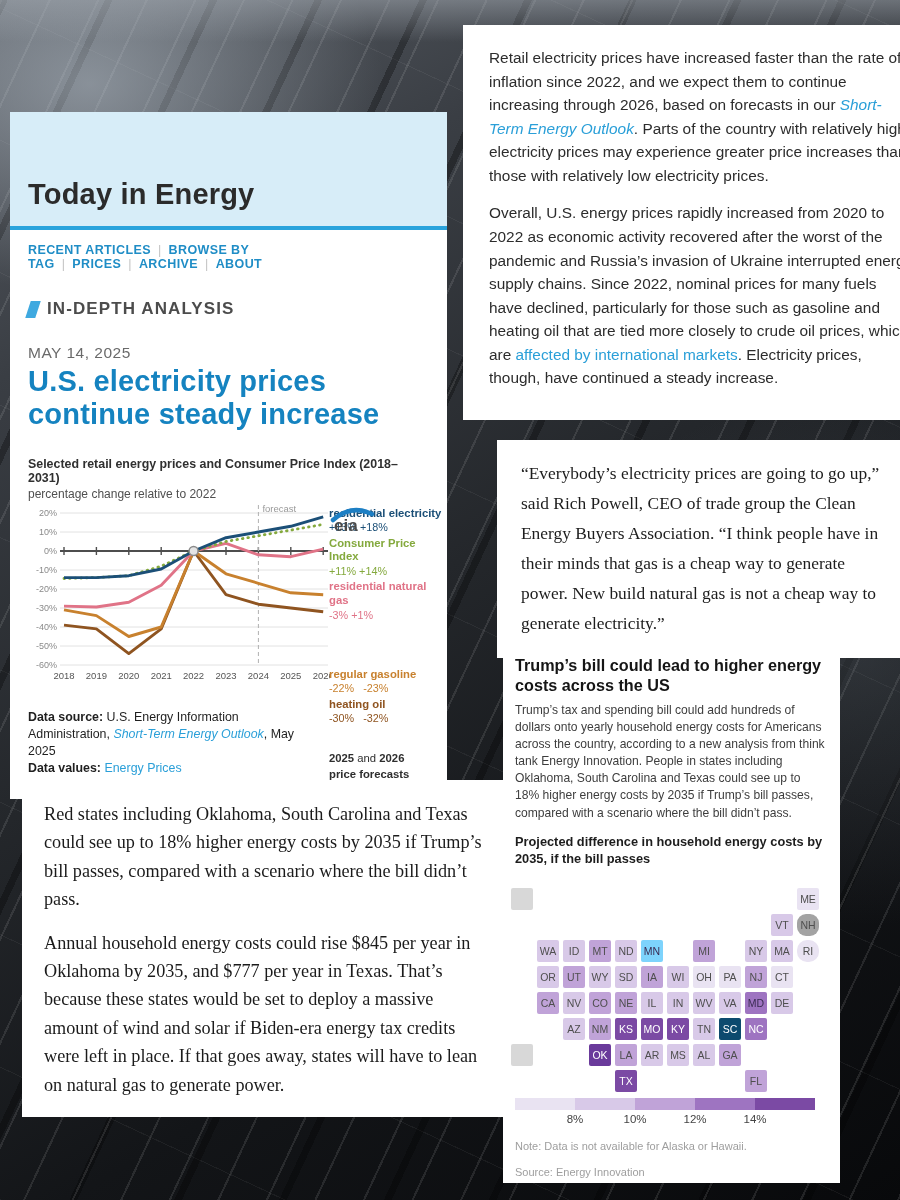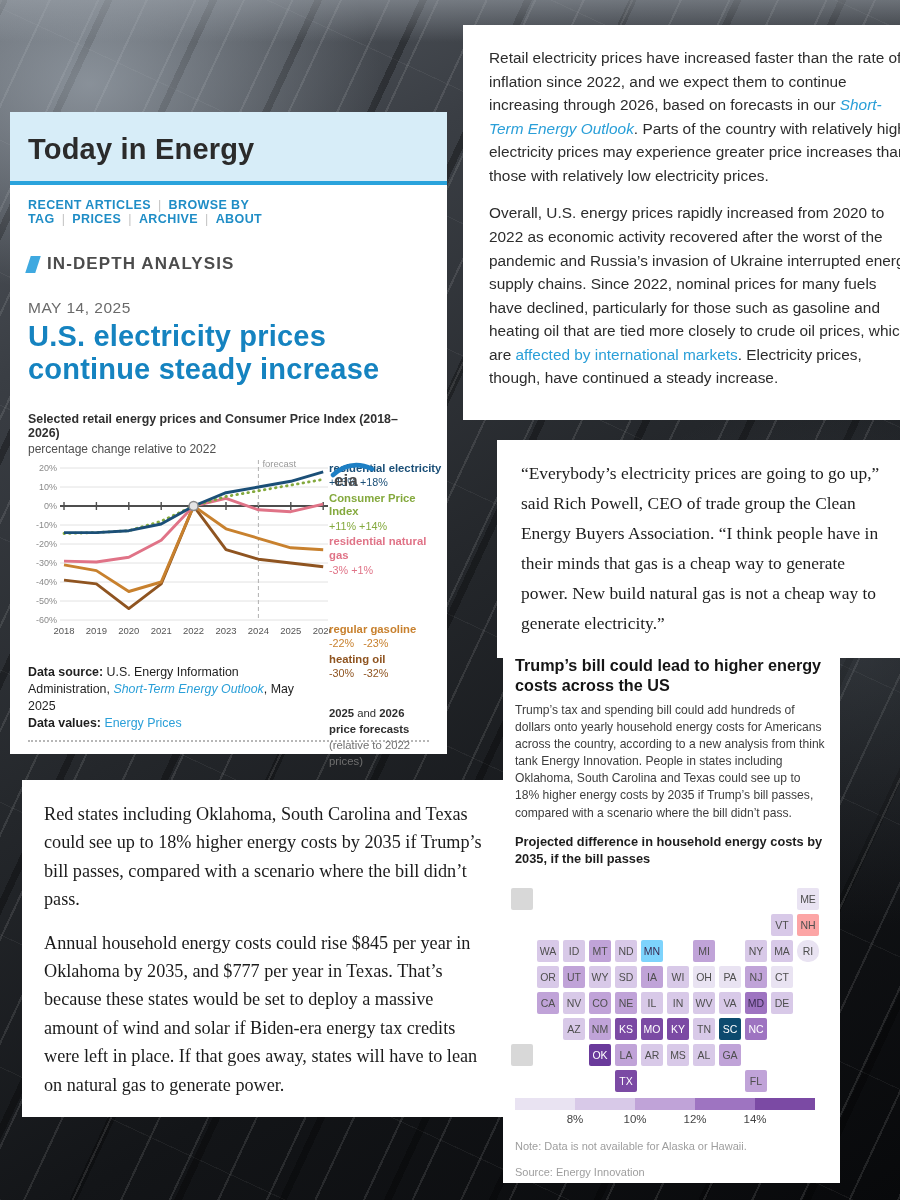--- a/index.html
+++ b/index.html
@@ -15,21 +15,21 @@
       repeating-linear-gradient(25deg, rgba(255,255,255,0.05) 0 1px, rgba(255,255,255,0) 1px 120px),
       linear-gradient(150deg,#5a5f66 0%,#3a3e44 22%,#24272b 48%,#131518 72%,#08090b 100%);
   }
   .panel{position:absolute;background:#fff;}
   .b{font-weight:bold}.i{font-style:italic}
   .lnk{color:#2a9fd8;cursor:pointer}
 
   
   .tie{left:10px;top:112px;width:437px;padding-bottom:12px;}
   .tie-header{background:#d7edf8;border-bottom:4px solid #2aa3dc;padding:21px 18px 15px;}
-  .tie-title{font-size:29px;font-weight:bold;color:#2b2b2b;letter-spacing:0.2px;}
+  .tie-title{font-size:29px;font-weight:bold;color:#2b2b2b;letter-spacing:0.2px;margin-top:45px;}
   .tie-nav{padding:13px 18px 9px;font-size:12.5px;font-weight:bold;color:#1f8dc6;letter-spacing:0.4px;}
   .tie-nav .nav-link{cursor:pointer;}
   .tie-nav .sep{color:#c4c4c4;margin:0 7px;font-weight:normal;}
   .tie-section{margin:19px 18px 0;display:flex;align-items:center;gap:9px;}
   .slash-icon{display:inline-block;width:10px;height:17px;background:#3fa9e0;transform:skewX(-18deg);}
   .tie-section-label{font-size:17px;font-weight:bold;color:#4c4c4c;letter-spacing:1.1px;}
   .tie-date{margin:25px 18px 0;font-size:15.5px;color:#6a6a6a;letter-spacing:0.5px;}
   .tie-headline{margin:3px 18px 0;font-size:29px;font-weight:bold;color:#1583c0;line-height:1.15;letter-spacing:0.2px;}
   .chart-wrap{margin:25px 18px 0;}
   .chart-title{font-size:12.4px;font-weight:bold;color:#303030;}
@@ -91,21 +91,21 @@
     </div>
     <div class="tie-nav"><span class="nav-link">RECENT ARTICLES</span><span class="sep">|</span><span class="nav-link">BROWSE BY TAG</span><span class="sep">|</span><span class="nav-link">PRICES</span><span class="sep">|</span><span class="nav-link">ARCHIVE</span><span class="sep">|</span><span class="nav-link">ABOUT</span></div>
     <div class="tie-section">
       <span class="slash-icon"></span>
       <span class="tie-section-label">IN-DEPTH ANALYSIS</span>
     </div>
     <div class="tie-date">MAY 14, 2025</div>
     <div class="tie-headline">U.S. electricity prices continue steady increase</div>
 
     <div class="chart-wrap">
-      <div class="chart-title">Selected retail energy prices and Consumer Price Index (2018–2026)</div>
+      <div class="chart-title">Selected retail energy prices and Consumer Price Index (2018–2031)</div>
       <div class="chart-sub">percentage change relative to 2022</div>
       <div class="chart-box">
         <svg id="lineChart" width="302" height="190" viewBox="0 0 302 190">
             <line x1="32" y1="10" x2="300" y2="10" stroke="#e2e2e2" stroke-width="1"></line>
             <text x="29" y="13" font-size="9" fill="#8a8a8a" text-anchor="end" font-family="Liberation Sans, sans-serif">20%</text>
             <line x1="32" y1="29" x2="300" y2="29" stroke="#e2e2e2" stroke-width="1"></line>
             <text x="29" y="32" font-size="9" fill="#8a8a8a" text-anchor="end" font-family="Liberation Sans, sans-serif">10%</text>
             <line x1="32" y1="48" x2="300" y2="48" stroke="#4d4d4d" stroke-width="2"></line>
             <text x="29" y="51" font-size="9" fill="#8a8a8a" text-anchor="end" font-family="Liberation Sans, sans-serif">0%</text>
             <line x1="32" y1="67" x2="300" y2="67" stroke="#e2e2e2" stroke-width="1"></line>
@@ -196,21 +196,21 @@
   </div>
 
   <div class="panel cnn">
     <div class="cnn-title">Trump’s bill could lead to higher energy costs across the US</div>
     <div class="cnn-body">Trump’s tax and spending bill could add hundreds of dollars onto yearly household energy costs for Americans across the country, according to a new analysis from think tank Energy Innovation. People in states including Oklahoma, South Carolina and Texas could see up to 18% higher energy costs by 2035 if Trump’s bill passes, compared with a scenario where the bill didn’t pass.</div>
     <div class="cnn-chart-title">Projected difference in household energy costs by 2035, if the bill passes</div>
     <div class="tilemap" id="tileMap">
         <div class="tile" style="left: 0px; top: 0px; background: rgb(216, 216, 216); color: rgb(78, 78, 78);"></div>
         <div class="tile" style="left: 286px; top: 0px; background: rgb(233, 227, 242); color: rgb(78, 78, 78);">ME</div>
         <div class="tile" style="left: 260px; top: 26px; background: rgb(216, 201, 232); color: rgb(78, 78, 78);">VT</div>
-        <div class="tile" style="left: 286px; top: 26px; background: #fca5a5; color: rgb(78, 78, 78);">NH</div>
+        <div class="tile" style="left: 286px; top: 26px; background: #a3a3a3; color: rgb(78, 78, 78); border-radius: 9px;">NH</div>
         <div class="tile" style="left: 26px; top: 52px; background: rgb(216, 201, 232); color: rgb(78, 78, 78);">WA</div>
         <div class="tile" style="left: 52px; top: 52px; background: rgb(216, 201, 232); color: rgb(78, 78, 78);">ID</div>
         <div class="tile" style="left: 78px; top: 52px; background: rgb(192, 163, 216); color: rgb(78, 78, 78);">MT</div>
         <div class="tile" style="left: 104px; top: 52px; background: rgb(216, 201, 232); color: rgb(78, 78, 78);">ND</div>
         <div class="tile" style="left: 130px; top: 52px; background: #7dd3fc; color: rgb(58, 43, 82);">MN</div>
         <div class="tile" style="left: 182px; top: 52px; background: rgb(192, 163, 216); color: rgb(78, 78, 78);">MI</div>
         <div class="tile" style="left: 234px; top: 52px; background: rgb(216, 201, 232); color: rgb(78, 78, 78);">NY</div>
         <div class="tile" style="left: 260px; top: 52px; background: rgb(216, 201, 232); color: rgb(78, 78, 78);">MA</div>
         <div class="tile" style="left: 286px; top: 52px; background: rgb(233, 227, 242); color: rgb(78, 78, 78); border-radius: 10px;">RI</div>
         <div class="tile" style="left: 26px; top: 78px; background: rgb(216, 201, 232); color: rgb(78, 78, 78);">OR</div>

